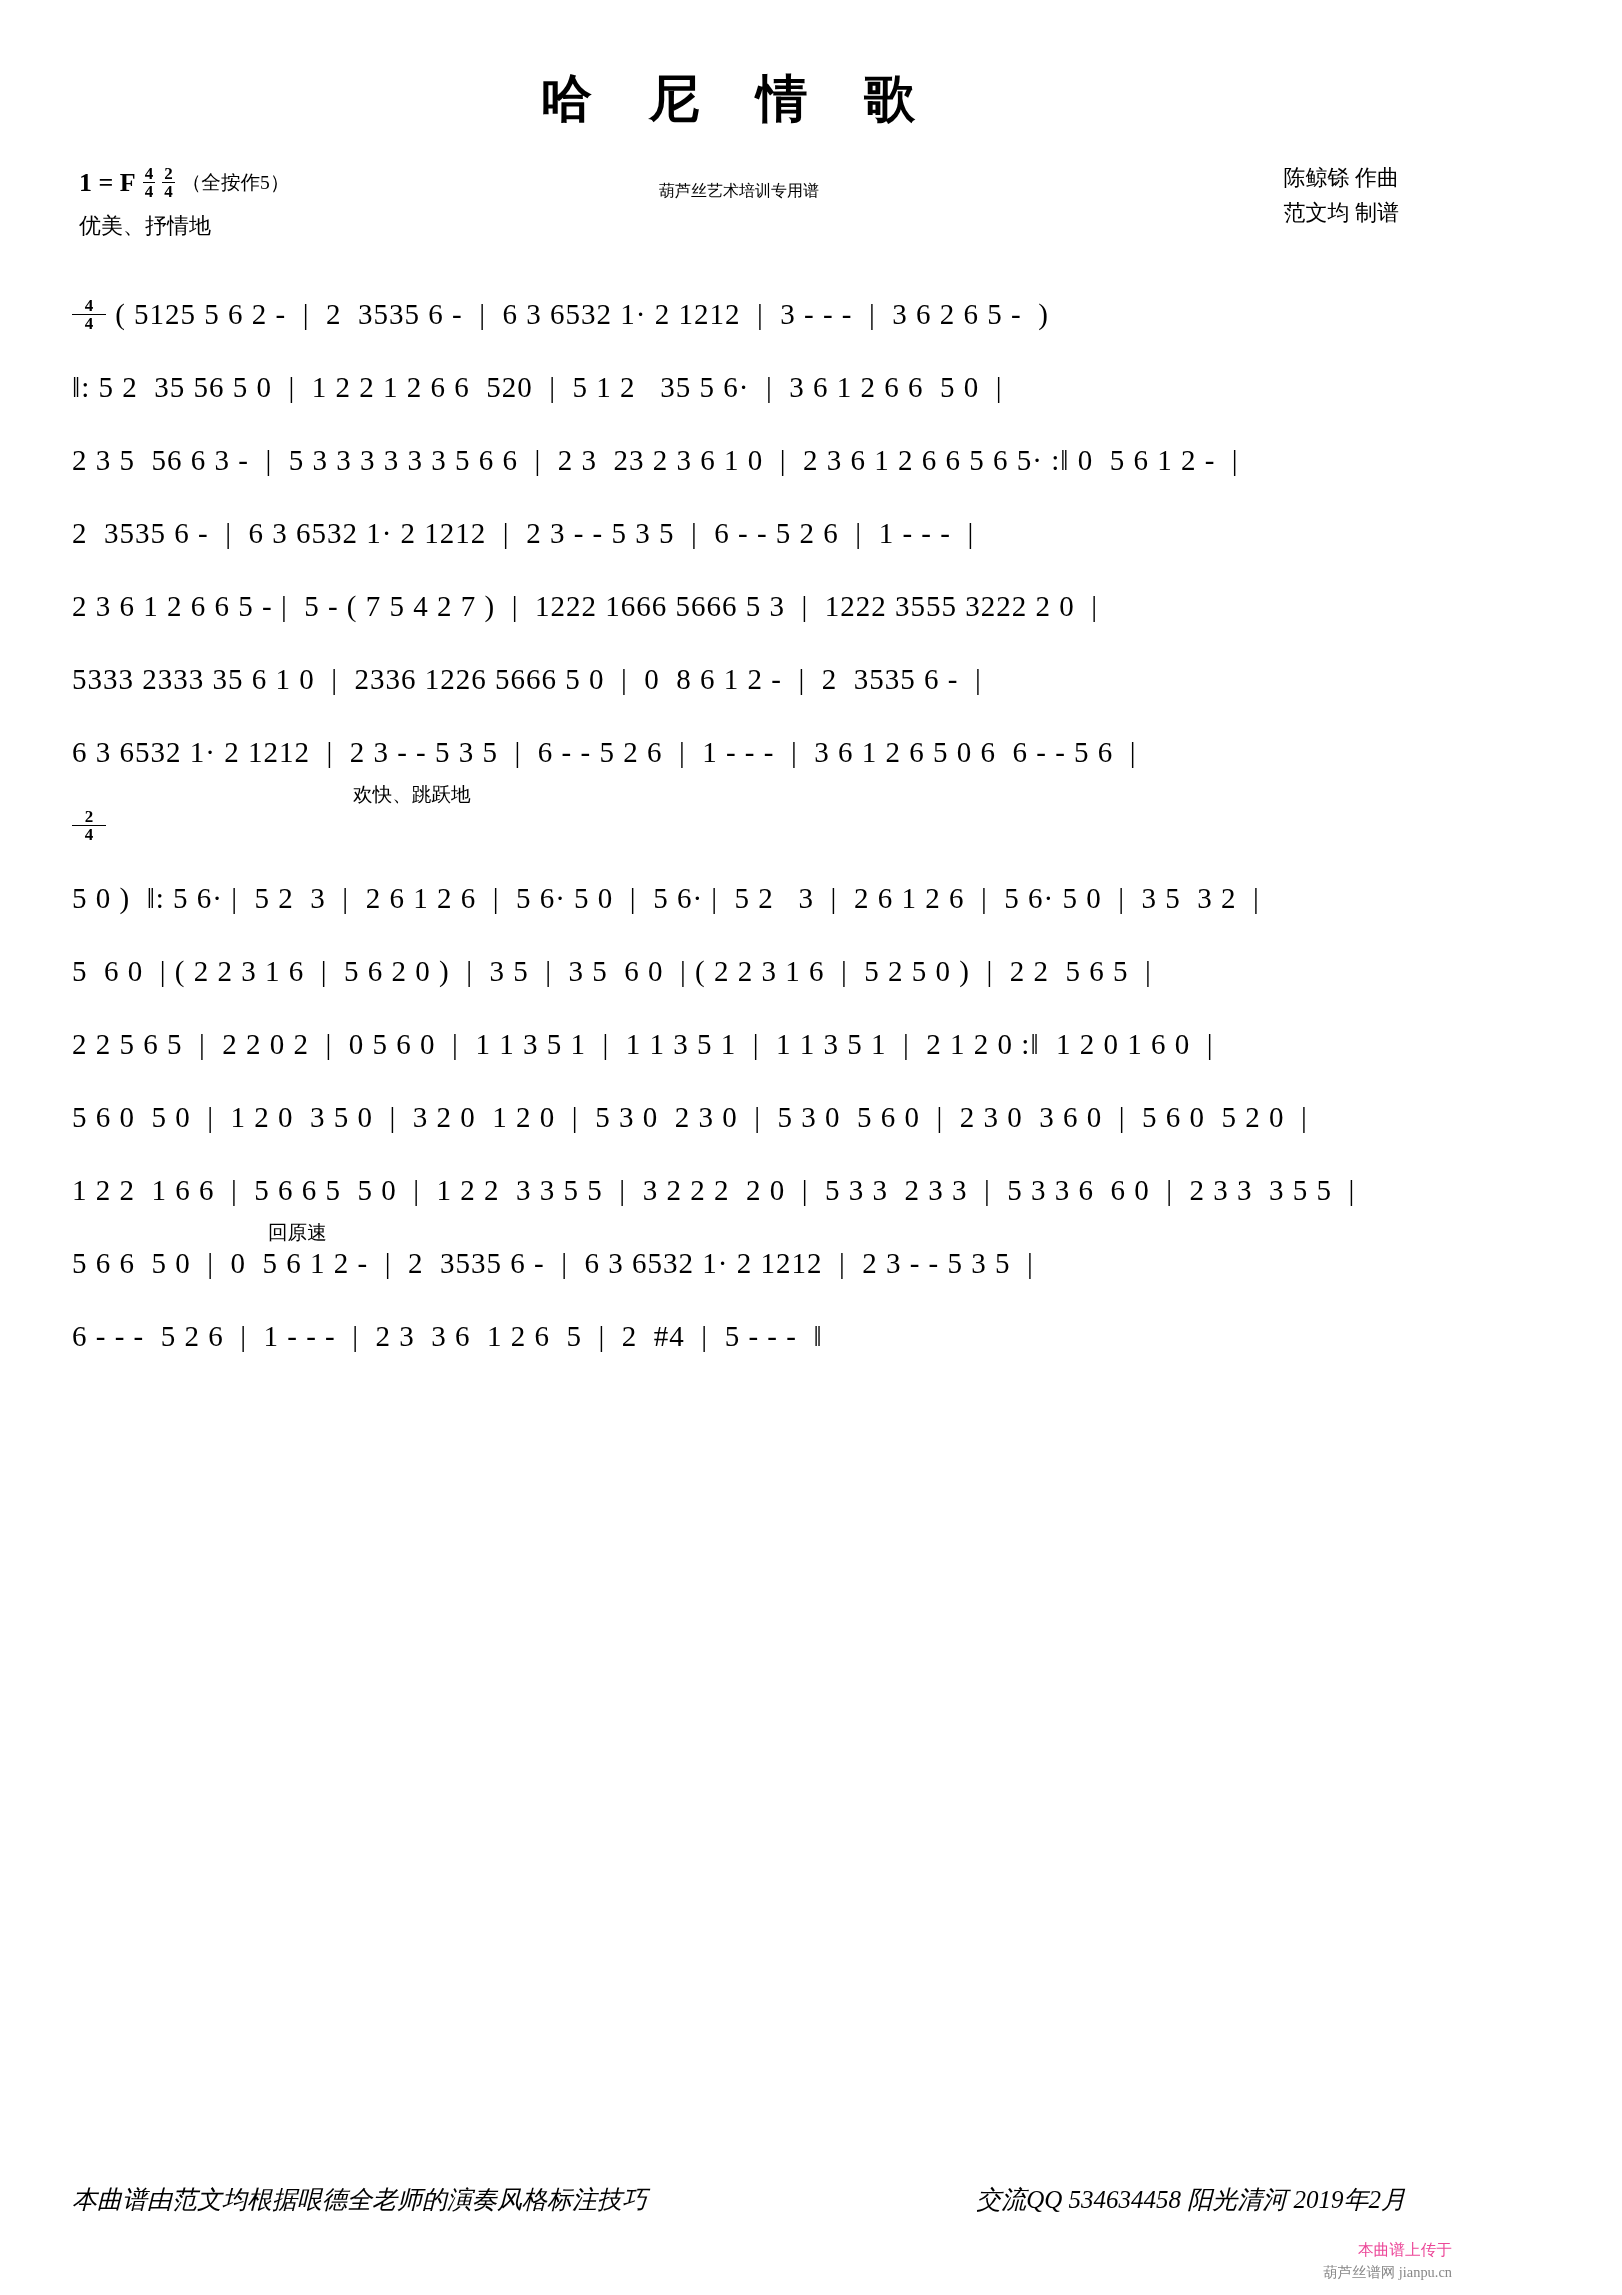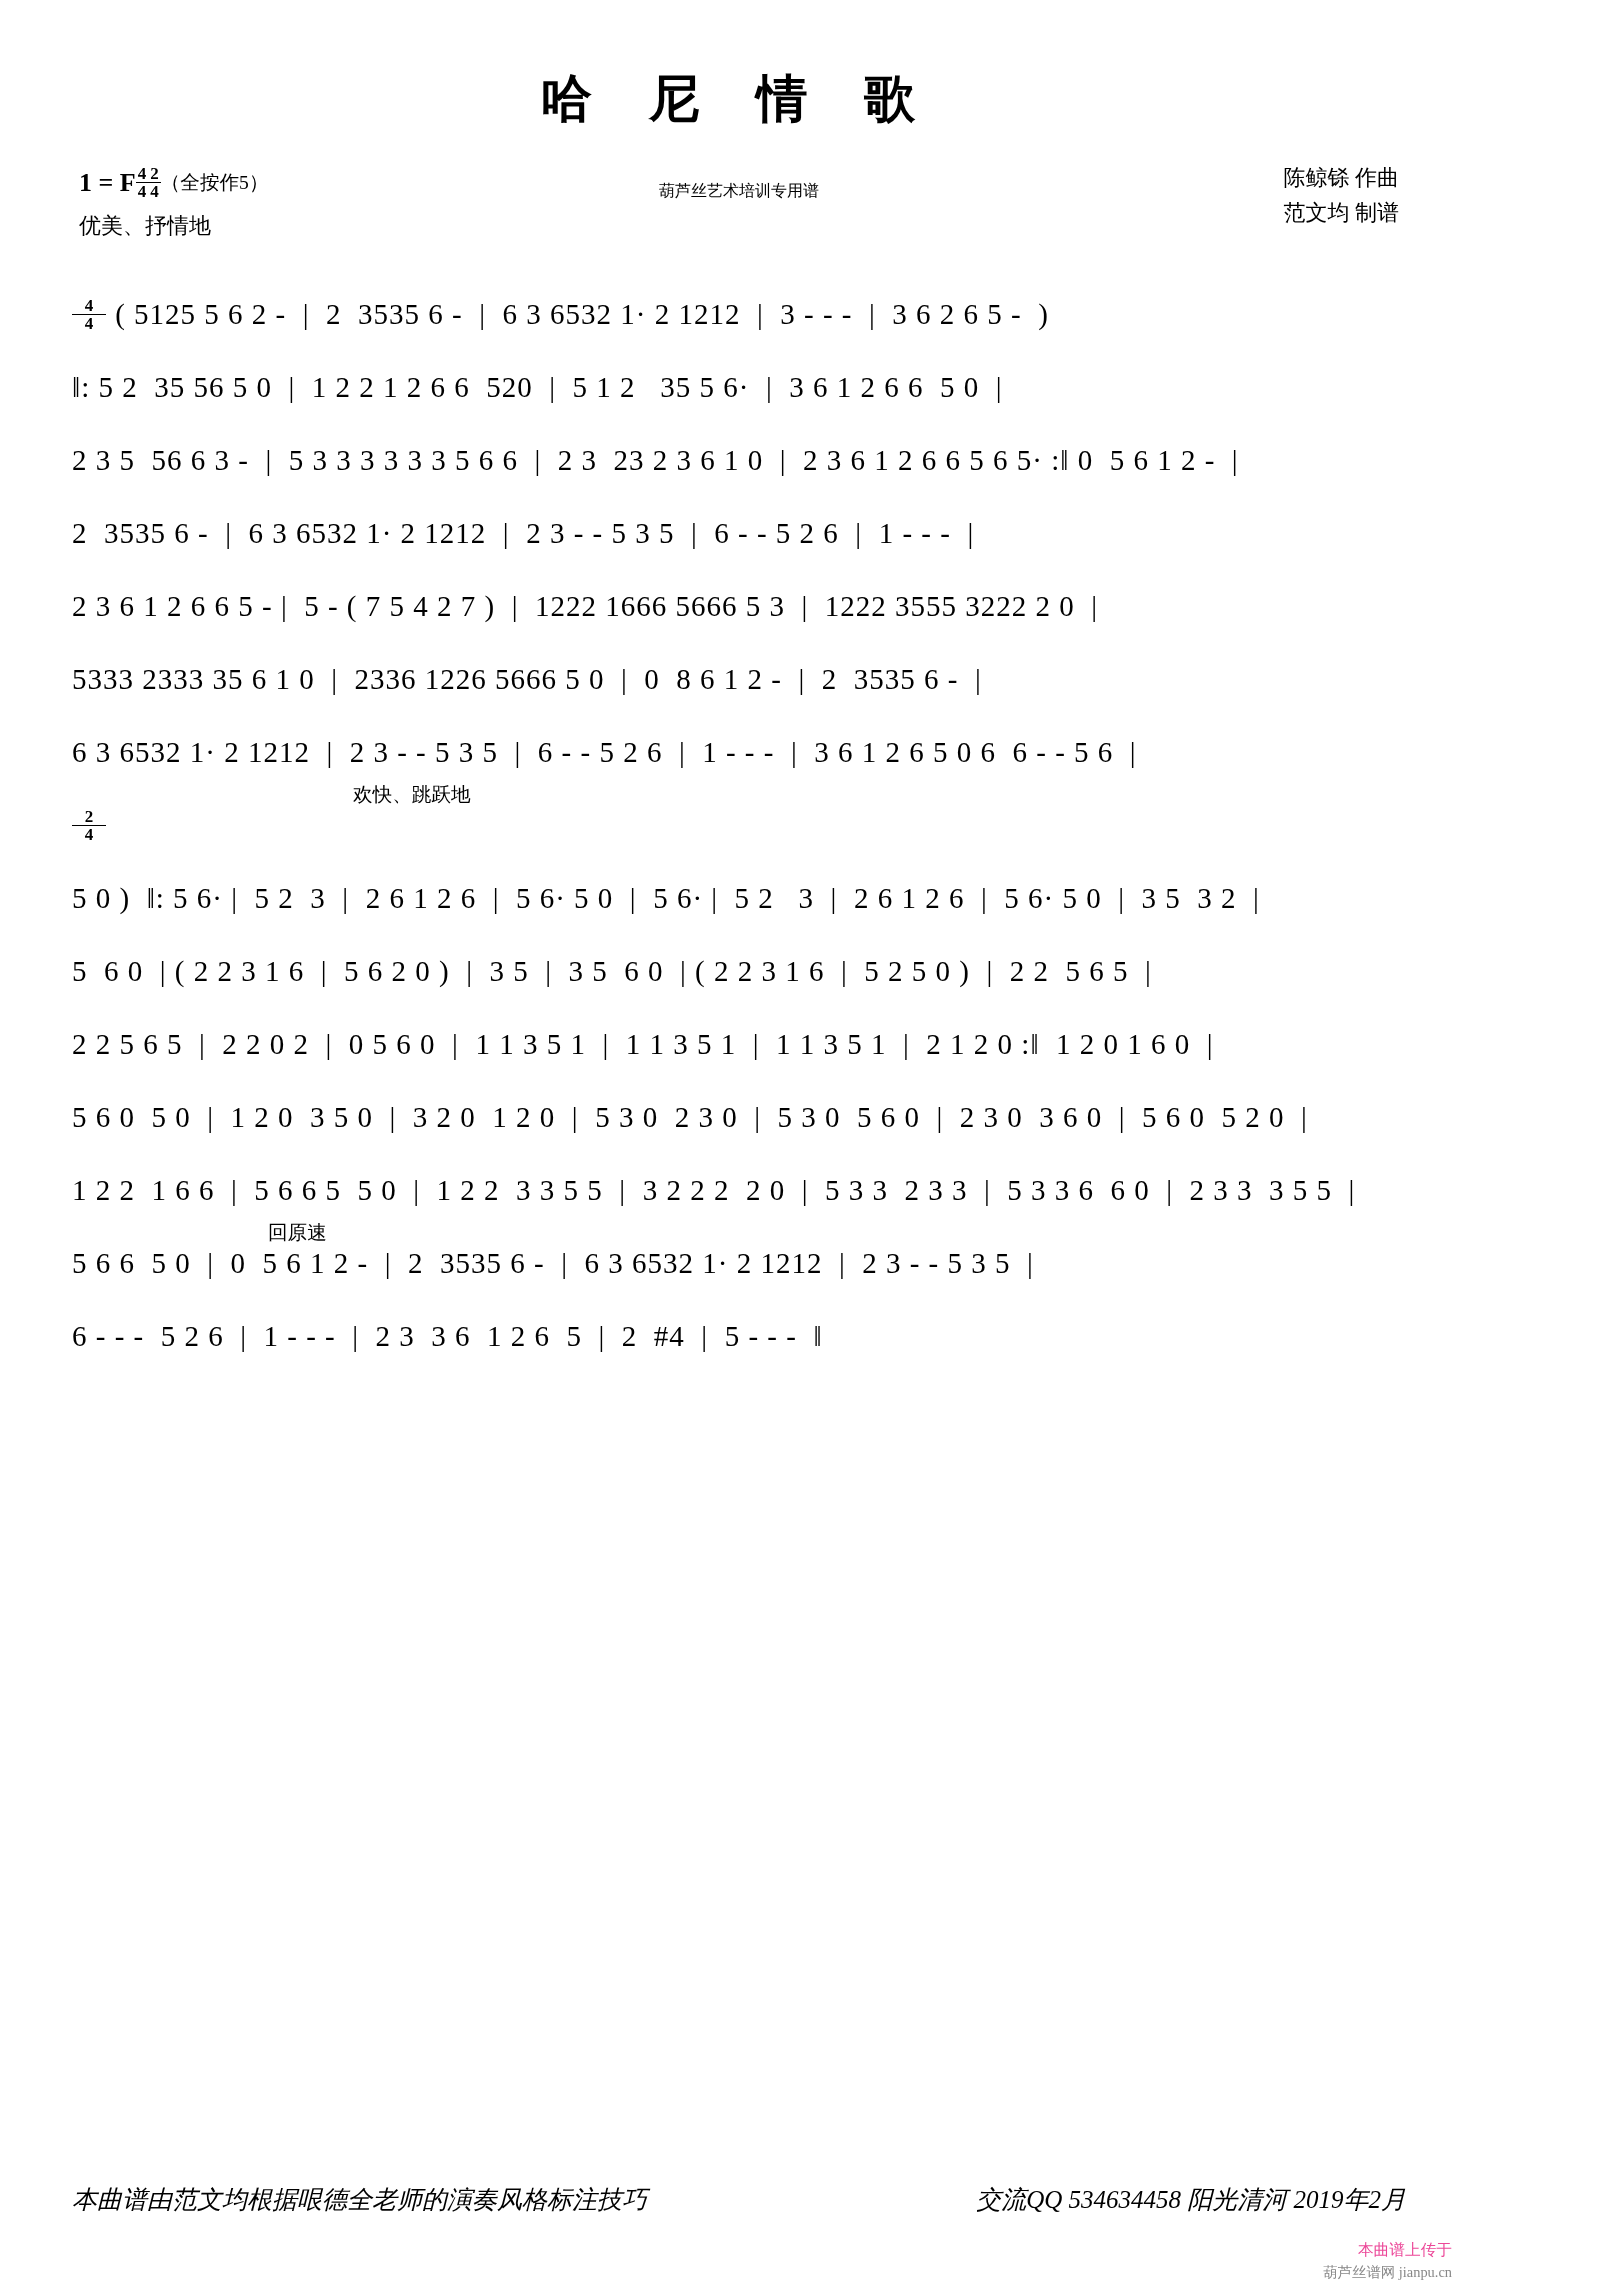--- a/index.html
+++ b/index.html
@@ -36,21 +36,21 @@
     height: 98px;
     margin-top: 26px;
   }
   .keysig {
     position: absolute;
     left: 79px; top: 5.2px;
     font-size: 26px;
     font-weight: 700;
     display: flex;
     align-items: center;
-    gap: 0;
+    gap: 7px;
   }
   .frac {
     display: inline-block;
     text-align: center;
     font-size: 17px;
     line-height: 1.0;
     vertical-align: middle;
     font-weight: 700;
   }
   .frac .num { display:block; border-bottom: 1.3px solid #000; padding: 0 2px;}

